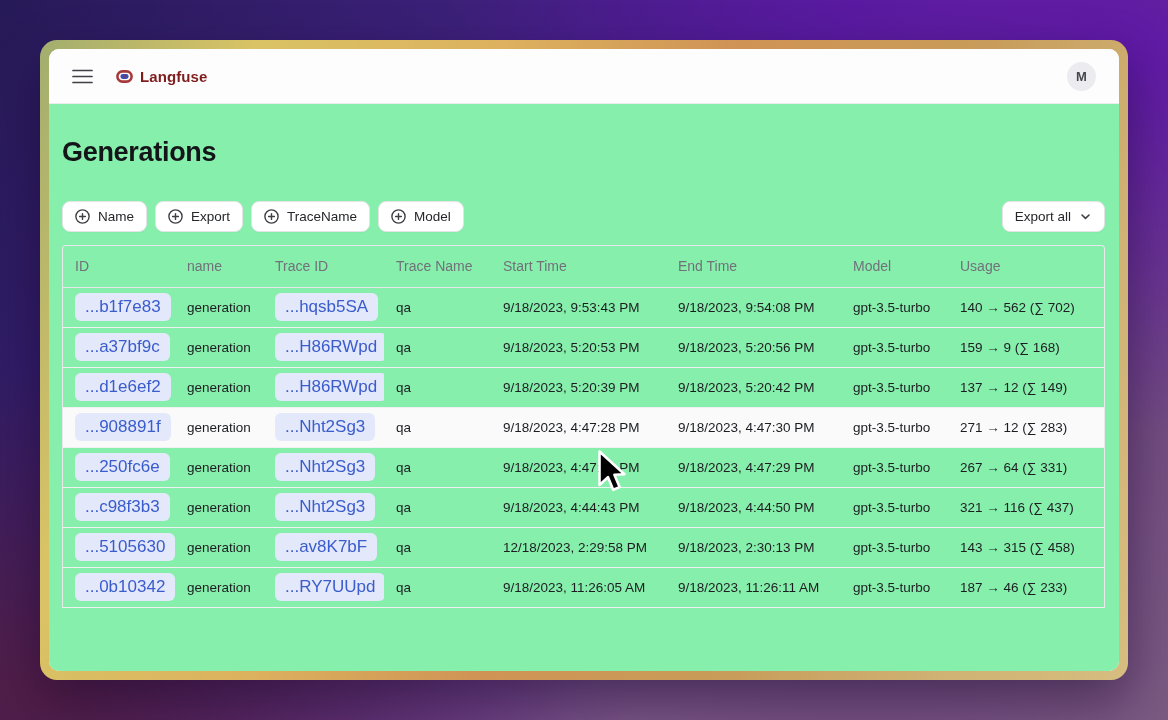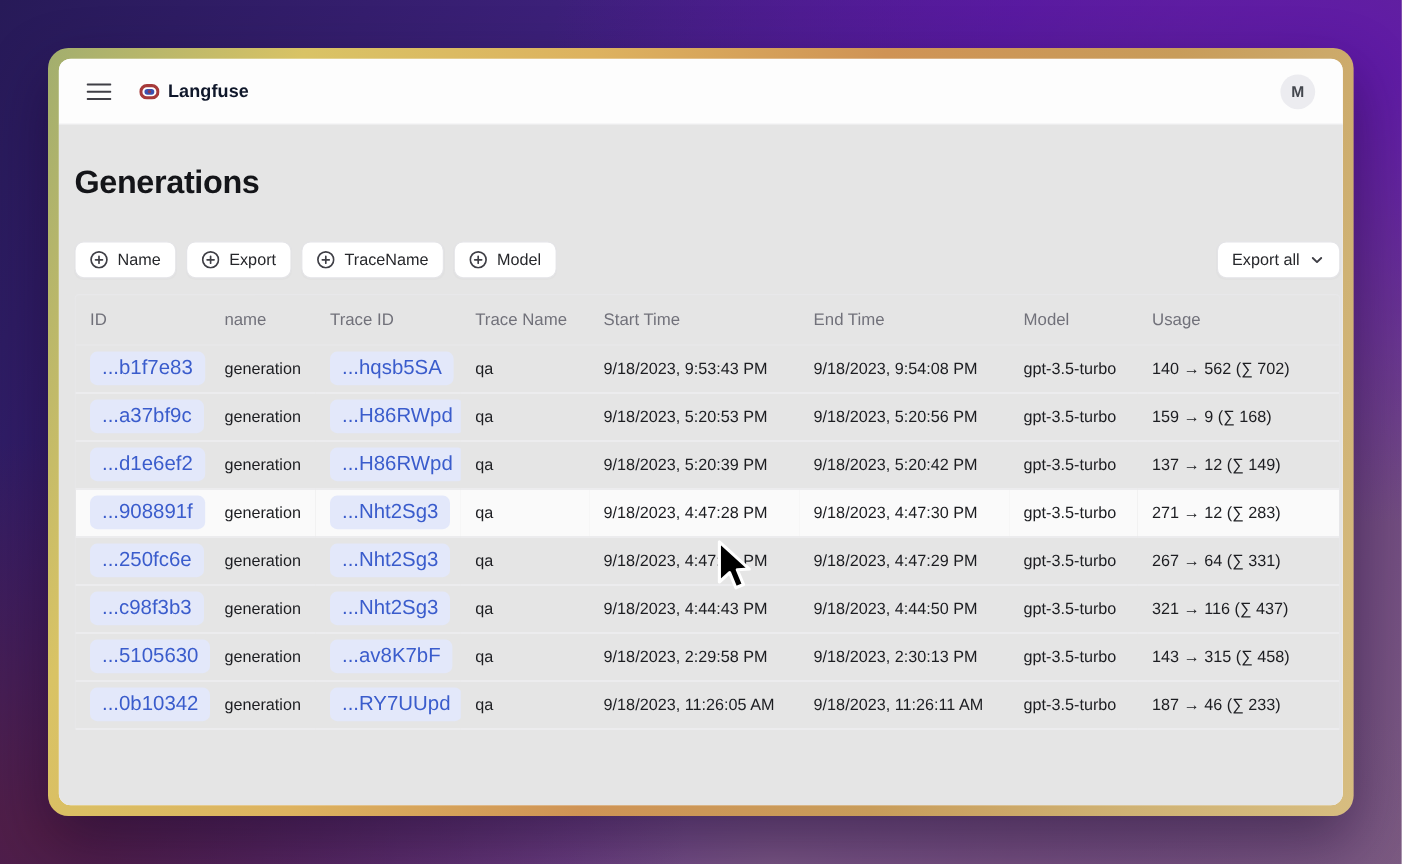--- a/index.html
+++ b/index.html
@@ -26,29 +26,29 @@
     overflow: hidden; display: flex; flex-direction: column;
   }
 
   
   .app-header {
     flex: none; height: 55px; display: flex; align-items: center;
     padding: 0 23px; background: #fdfdfd; border-bottom: 1px solid #ececee;
   }
   .hamburger { display: inline-flex; cursor: pointer; }
   .brand { display: inline-flex; align-items: center; gap: 7px; margin-left: 23px; cursor: pointer; }
-  .brand-label { font-size: 15px; font-weight: 700; color: #0f172a; letter-spacing: .1px; }
+  .brand-label { font-size: 15px; font-weight: 700; color: #7f1d1d; letter-spacing: .1px; }
   .avatar {
     margin-left: auto; width: 29px; height: 29px; border-radius: 50%;
     background: #ececf0; color: #44474e; font-size: 13px; font-weight: 600;
     display: flex; align-items: center; justify-content: center; cursor: pointer;
   }
 
   
-  .content { flex: 1; background: #e5e5e5; padding: 0 2px 0 13px; overflow: hidden; }
+  .content { flex: 1; background: #86efac; padding: 0 14px 0 13px; overflow: hidden; }
   .page-title { margin-top: 33px; font-size: 27px; font-weight: 800; letter-spacing: -.3px; color: #141519; }
 
   .toolbar { margin-top: 33px; display: flex; align-items: center; gap: 8px; }
   .btn {
     display: inline-flex; align-items: center; gap: 8px; height: 31px; padding: 0 12px;
     background: #fff; border: 1px solid #e4e4e7; border-radius: 8px;
     font-family: "Liberation Sans", sans-serif; font-size: 13.5px; font-weight: 500;
     color: #26272b; cursor: pointer; box-shadow: 0 1px 1px rgba(0,0,0,.02); white-space: nowrap;
   }
   .btn-export { margin-left: auto; font-weight: 500; }
@@ -219,21 +219,21 @@
     <td>9/18/2023, 4:44:43 PM</td>
     <td>9/18/2023, 4:44:50 PM</td>
     <td>gpt-3.5-turbo</td>
     <td>321 → 116 (∑ 437)</td>
   </tr>
               <tr class="row">
     <td><span class="badge">...5105630</span></td>
     <td>generation</td>
     <td><span class="badge">...av8K7bF</span></td>
     <td>qa</td>
-    <td>9/18/2023, 2:29:58 PM</td>
+    <td>12/18/2023, 2:29:58 PM</td>
     <td>9/18/2023, 2:30:13 PM</td>
     <td>gpt-3.5-turbo</td>
     <td>143 → 315 (∑ 458)</td>
   </tr>
               <tr class="row">
     <td><span class="badge">...0b10342</span></td>
     <td>generation</td>
     <td><span class="badge">...RY7UUpd</span></td>
     <td>qa</td>
     <td>9/18/2023, 11:26:05 AM</td>

